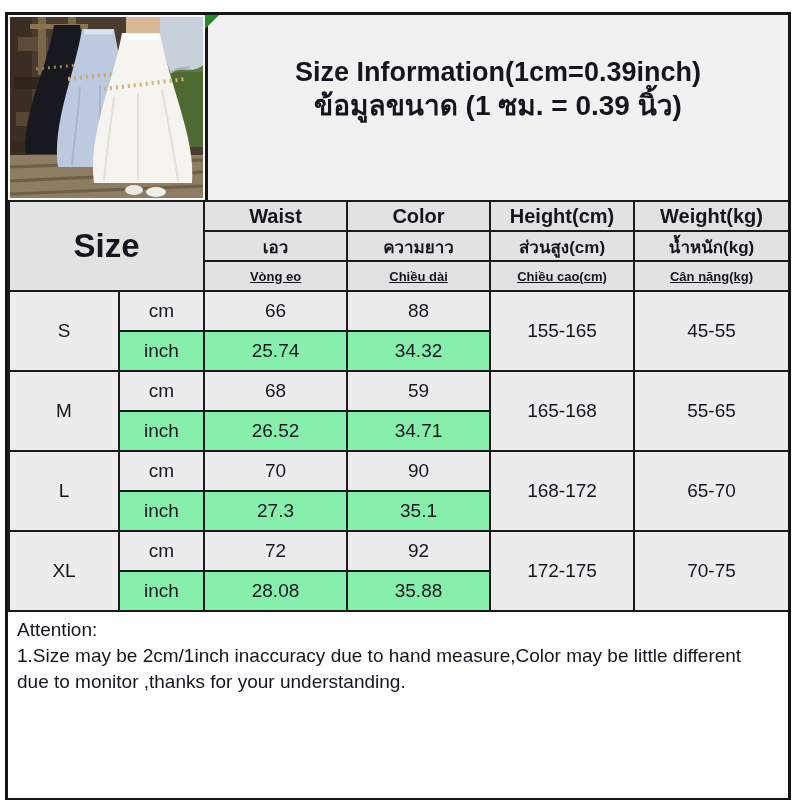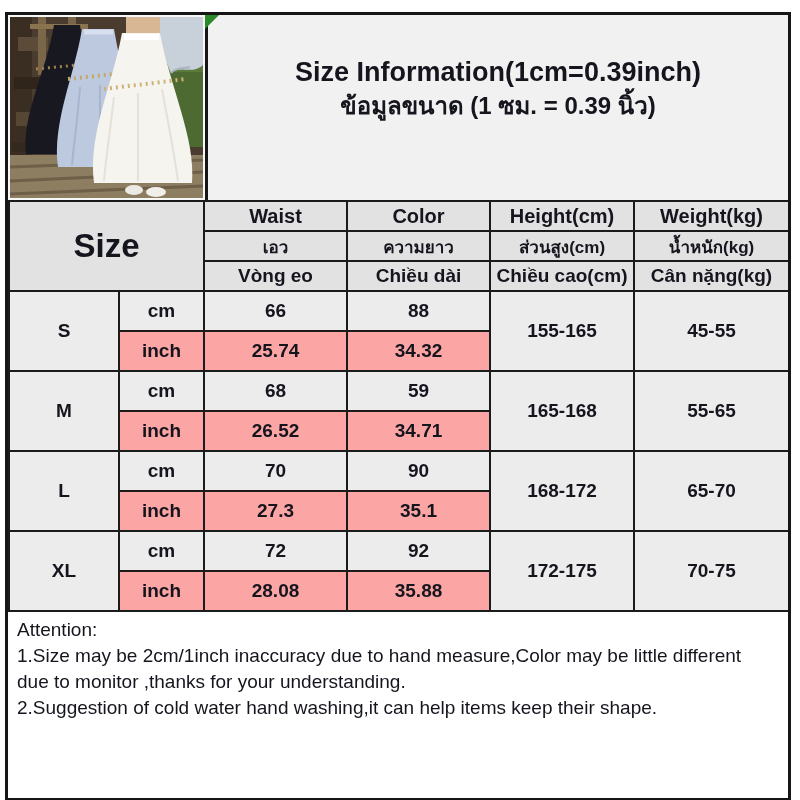--- a/index.html
+++ b/index.html
@@ -4,35 +4,35 @@
 <style>
   html,body{margin:0;padding:0;background:#ffffff;}
   body{width:800px;height:800px;position:relative;font-family:"Liberation Sans","DejaVu Sans",sans-serif;color:#15151e;}
   .frame{position:absolute;left:5px;top:12px;width:786px;height:789px;border:3px solid #161616;background:#ffffff;box-sizing:border-box;overflow:hidden;}
   
   .top{display:flex;height:185px;position:relative;}
   .photo-area{width:197px;height:185px;position:relative;background:#f7f7f7;flex:none;}
   .photo-area svg{position:absolute;left:2px;top:2px;}
   .banner{flex:1;border-left:3px solid #161616;background:#f1f1f1;text-align:center;box-sizing:border-box;padding-top:41px;}
   .banner .t1{font-size:27px;font-weight:bold;line-height:33px;}
-  .banner .t2{font-size:24px;font-weight:bold;line-height:33px;}
+  .banner .t2{font-size:28px;font-weight:bold;line-height:33px;}
   .banner .t3{font-size:25px;font-weight:bold;line-height:33px;}
   .corner-tri{position:absolute;left:197px;top:0;width:0;height:0;border-top:14px solid #2a8a2a;border-right:14px solid transparent;z-index:3;}
   
   table.size-table{width:780px;border-collapse:collapse;table-layout:fixed;}
   table.size-table td{border:2px solid #1b1b1b;text-align:center;vertical-align:middle;padding:0;overflow:hidden;}
   tr.hrow td{height:28px;background:#e2e2e2;font-weight:bold;margin-top:28px;}
   tr.hrow .en{font-size:20px;}
   tr.hrow .th{font-size:17px;}
-  tr.hrow .vi{font-size:19px;}
+  tr.hrow .vi{font-size:13px;text-decoration:underline;}
   td.size-big{background:#e2e2e2;font-size:33px;font-weight:bold;}
   td.size-letter{background:#e2e2e2;font-size:22px;font-weight:bold;}
-  tr.subrow td{height:38px;font-weight:bold;font-size:19px;}
+  tr.subrow td{height:38px;font-weight:normal;font-size:19px;}
   tr.subrow.cm td{background:#ececec;}
-  tr.subrow.inch td{background:#fca5a5;}
+  tr.subrow.inch td{background:#86efac;}
   td.unit{background:inherit;}
   td.merged{background:#efefef;font-size:19px;font-weight:bold;}
   
   .attention{padding:5px 19px 0 9px;font-size:19px;line-height:26px;background:#ffffff;}
   .attention p{margin:0;}
 </style>
 </head>
 <body>
 
 <div class="frame">
@@ -176,16 +176,15 @@
       <td class="unit">inch</td>
       <td>28.08</td>
       <td>35.88</td>
     </tr>
   </tbody>
     </table>
 
   <div class="attention">
     <p>Attention:</p>
     <p>1.Size may be 2cm/1inch inaccuracy due to hand measure,Color may be little different due to monitor ,thanks for your understanding.</p>
-    <p>2.Suggestion of cold water hand washing,it can help items keep their shape.</p>
   </div>
 
 </div>
 
 </body></html>

